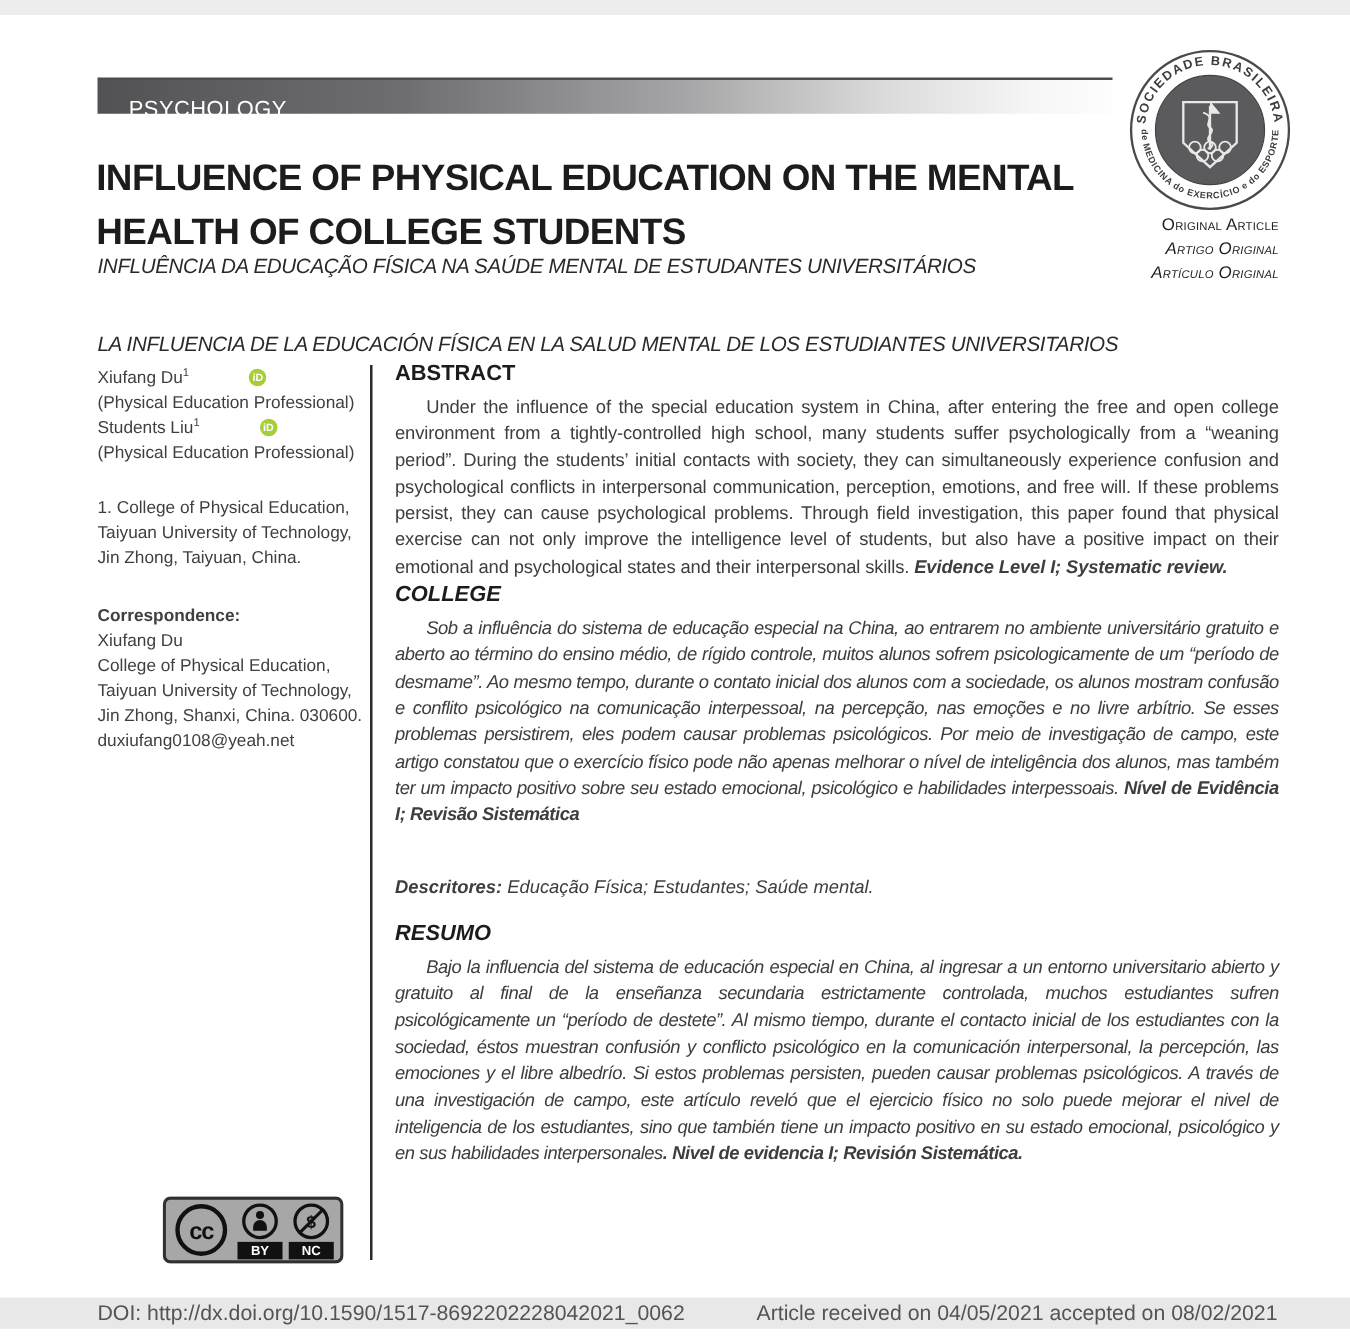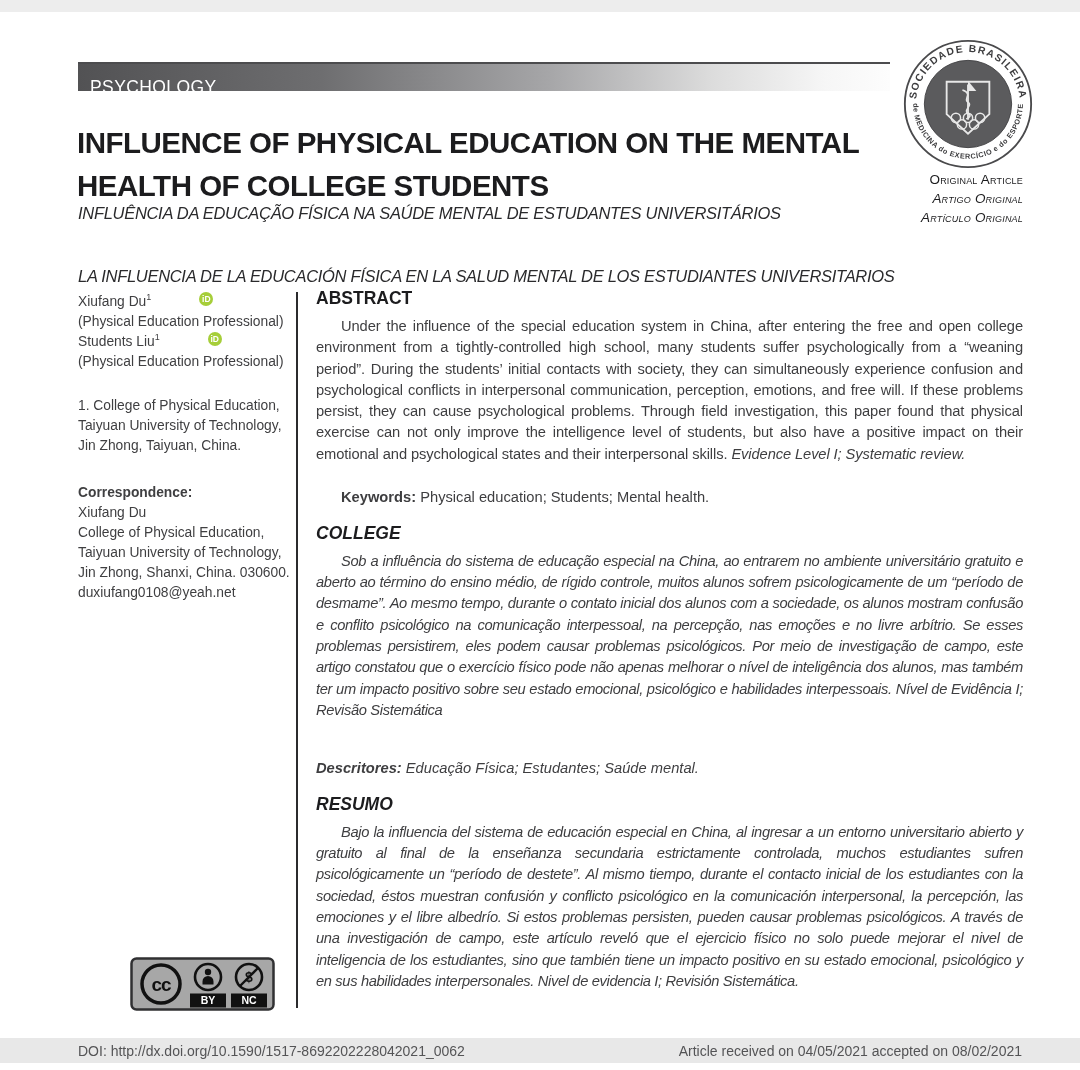--- a/index.html
+++ b/index.html
@@ -8,72 +8,72 @@
     background:#ffffff; font-family:"Liberation Sans", sans-serif;
   }
   .topstrip { position:absolute; left:0; top:0; width:1080px; height:12px; background:#ededed; }
 
   .catbar {
     position:absolute; left:78px; top:62px; width:812px; height:29px; box-sizing:border-box;
     border-top:2px solid #4c4c4e;
     background:linear-gradient(to right,#525254 0%,#6e6e70 30%,#a6a6a8 58%,#dcdcdc 78%,#f6f6f6 92%,#fdfdfd 100%);
     display:flex; align-items:center;
   }
-  .catbar span { color:#ffffff; font-size:17.5px; letter-spacing:.4px; padding-left:12px;margin-top:20px; }
+  .catbar span { color:#ffffff; font-size:17.5px; letter-spacing:.4px; padding-left:25px;margin-top:20px; }
 
   .title {
     position:absolute; left:77px; top:101px; width:820px;
     font-size:29.5px; font-weight:bold; color:#1c1c1e; line-height:43px; letter-spacing:-0.5px;
   }
   .sub { position:absolute; left:78px; font-style:italic; font-size:16.5px; color:#2a2a2c; letter-spacing:-0.3px; white-space:nowrap; }
   .sub-pt { top:204px; }
   .sub-es { top:252px;margin-top:15px; }
 
   .logo { position:absolute; left:903px; top:38px; }
 
   .arttype {
     position:absolute; left:850px; top:170px; width:173px; text-align:right;
     font-size:13.5px; font-weight:normal; color:#1c1c1e; line-height:19px;
     font-variant:small-caps; letter-spacing:.2px;
   }
   .arttype .it { font-style:italic; }
 
   .leftcol { position:absolute; left:78px; top:292px; width:212px; font-size:13.8px; color:#3f3f41; line-height:20px; }
-  .author-line { display:flex; gap:5px; }
+  .author-line { display:flex; align-items:center; gap:5px; }
   .author-line sup { font-size:9px; line-height:0; }
   .orcid {
     display:inline-flex; width:14px; height:14px; border-radius:50%;
     background:#a6ce39; color:#fff; font-size:8.5px; font-weight:bold;
     align-items:center; justify-content:center; font-style:normal;margin-left:43px;
   }
   .affil { margin-top:24px; }
   .corr  { margin-top:27px; }
   .corr-label { font-weight:bold; }
 
   .divider { position:absolute; left:296px; top:292px; width:2px; height:716px; background:#2b2b2d; }
 
   .maincol { position:absolute; left:316px; top:288px; width:707px; color:#3e3e40; }
   .maincol h2 { font-size:17.5px; font-weight:bold; color:#1c1c1e; margin:0 0 7px 0; }
   .maincol h2.it { font-style:italic; }
   .para { font-size:14.7px; line-height:21.3px; text-align:justify; text-indent:25px; margin:0; letter-spacing:-0.1px; }
   .para.it { font-style:italic; letter-spacing:-0.35px; }
-  .ev { font-weight:normal; font-style:italic; }
+  .ev { font-weight:bold; font-style:italic; }
   .kw { margin-top:22px; text-indent:25px; font-size:14.7px; line-height:21px; }
   .kw b { font-weight:bold; }
   .hgap { margin-top:19px; }
   .des { margin-top:37px; font-size:14.7px; font-style:italic; line-height:21px; }
   .des b { font-weight:bold; }
 
   .ccbadge { position:absolute; left:130px; top:957px; cursor:pointer; }
 
   .footerbar {
     position:absolute; left:0; top:1038px; width:1080px; height:25px; background:#e8e8e8;
     display:flex; align-items:center; justify-content:space-between;
     padding:0 58px 0 78px; box-sizing:border-box;
-    font-size:14px; color:#545456;
+    font-size:17px; color:#545456;
   }
 </style>
 </head>
 <body>
 
 <div class="topstrip"></div>
 
 <div class="catbar">
   <span>PSYCHOLOGY</span>
 </div>
@@ -141,21 +141,20 @@
     <div>Jin Zhong, Shanxi, China. 030600.</div>
     <div>duxiufang0108@yeah.net</div>
   </div>
 </div>
 
 <div class="divider"></div>
 
 <div class="maincol">
   <h2>ABSTRACT</h2>
   <p class="para"><span>Under the influence of the special education system in China, after entering the free and open college environment from a tightly-controlled high school, many students suffer psychologically from a “weaning period”. During the students’ initial contacts with society, they can simultaneously experience confusion and psychological conflicts in interpersonal communication, perception, emotions, and free will. If these problems persist, they can cause psychological problems. Through field investigation, this paper found that physical exercise can not only improve the intelligence level of students, but also have a positive impact on their emotional and psychological states and their interpersonal skills. </span><span class="ev">Evidence Level I; Systematic review.</span></p>
-  <p class="kw"><b>Keywords:</b><span> Physical education; Students; Mental health.</span></p>
 
   <h2 class="it hgap">COLLEGE</h2>
   <p class="para it"><span>Sob a influência do sistema de educação especial na China, ao entrarem no ambiente universitário gratuito e aberto ao término do ensino médio, de rígido controle, muitos alunos sofrem psicologicamente de um “período de desmame”. Ao mesmo tempo, durante o contato inicial dos alunos com a sociedade, os alunos mostram confusão e conflito psicológico na comunicação interpessoal, na percepção, nas emoções e no livre arbítrio. Se esses problemas persistirem, eles podem causar problemas psicológicos. Por meio de investigação de campo, este artigo constatou que o exercício físico pode não apenas melhorar o nível de inteligência dos alunos, mas também ter um impacto positivo sobre seu estado emocional, psicológico e habilidades interpessoais. </span><span class="ev">Nível de Evidência I; Revisão Sistemática</span></p>
   <p class="des"><b>Descritores:</b><span> Educação Física; Estudantes; Saúde mental.</span></p>
 
   <h2 class="it hgap">RESUMO</h2>
   <p class="para it"><span>Bajo la influencia del sistema de educación especial en China, al ingresar a un entorno universitario abierto y gratuito al final de la enseñanza secundaria estrictamente controlada, muchos estudiantes sufren psicológicamente un “período de destete”. Al mismo tiempo, durante el contacto inicial de los estudiantes con la sociedad, éstos muestran confusión y conflicto psicológico en la comunicación interpersonal, la percepción, las emociones y el libre albedrío. Si estos problemas persisten, pueden causar problemas psicológicos. A través de una investigación de campo, este artículo reveló que el ejercicio físico no solo puede mejorar el nivel de inteligencia de los estudiantes, sino que también tiene un impacto positivo en su estado emocional, psicológico y en sus habilidades interpersonales</span><span class="ev">. Nivel de evidencia I; Revisión Sistemática.</span></p>
 </div>
 
 <svg class="ccbadge" width="145" height="54" viewBox="0 0 145 54">

